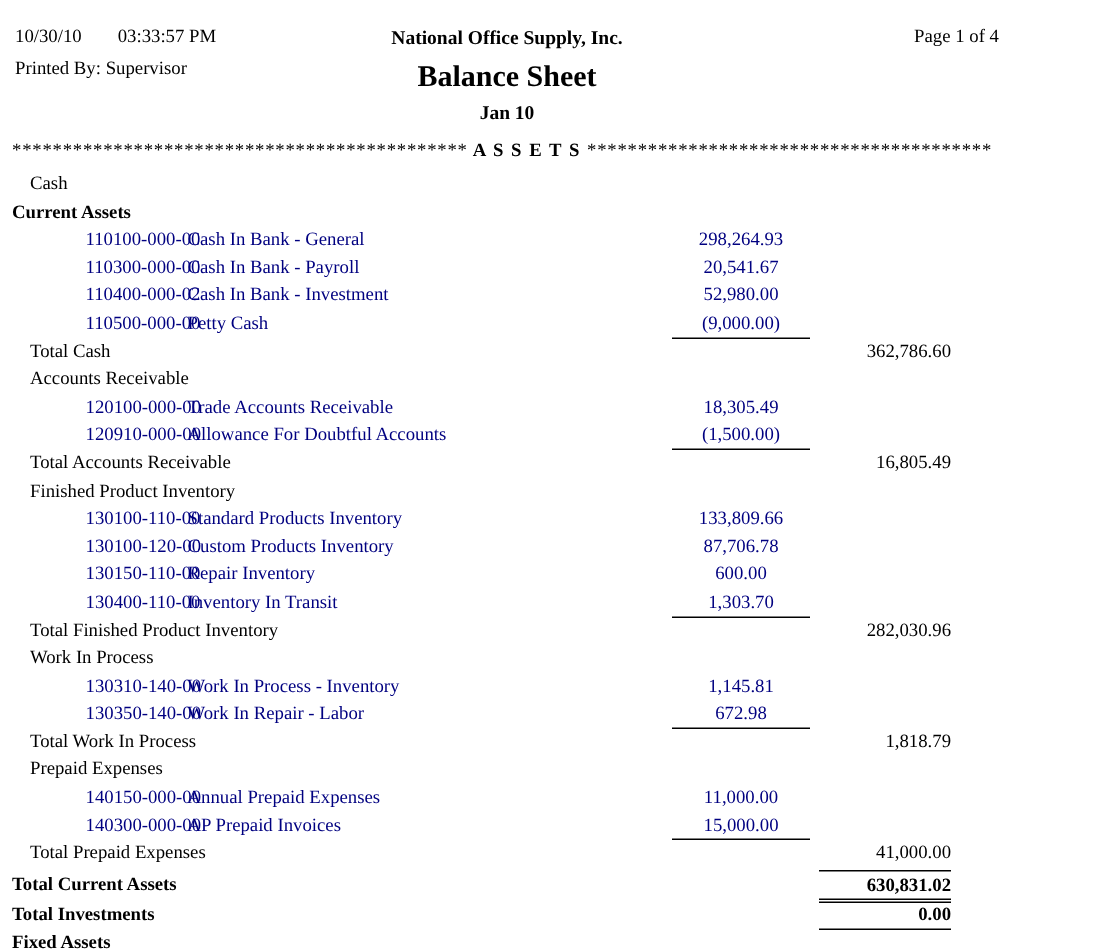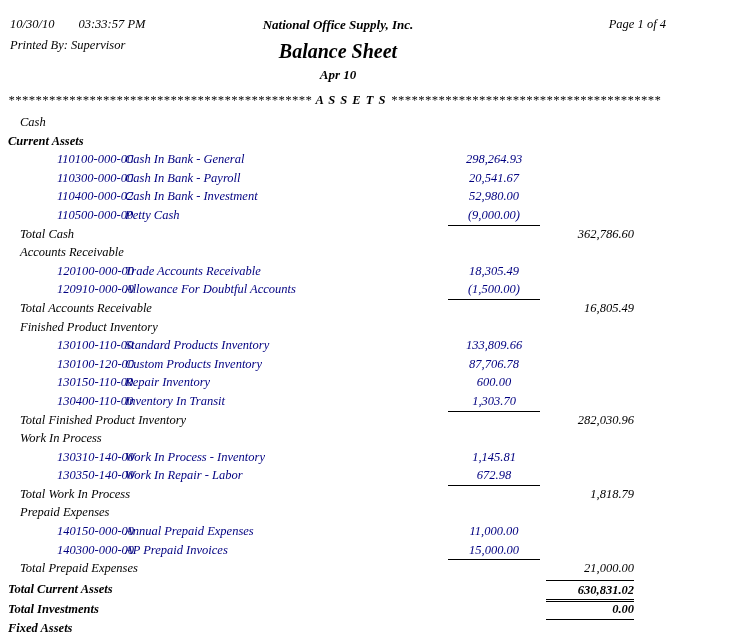--- a/index.html
+++ b/index.html
@@ -5,21 +5,20 @@
   * { margin:0; padding:0; box-sizing:border-box; }
   html,body { background:#ffffff; }
   .page {
     position:relative;
     width:676px; height:634px;
     background:var(--page-bg,#ffffff);
     font-family:"Liberation Serif","DejaVu Serif",serif;
     font-size:12.5px;
     color:var(--text-color,#000000);
     overflow:hidden;
-    font-style:italic;
   }
   
   .hdr-left { position:absolute; left:10px; top:17px; }
   .hdr-left .time { margin-left:24px; }
   .hdr-left .printedby { margin-top:6px; }
   .hdr-center { position:absolute; left:0; right:0; top:17px; text-align:center; }
   .hdr-center .company { font-weight:bold; font-size:13px; }
   .hdr-center .title { font-weight:bold; font-size:20px; margin-top:7px; }
   .hdr-center .period { font-weight:bold; font-size:13px; margin-top:4px; }
   .hdr-page { position:absolute; right:10px; top:17px; }
@@ -56,21 +55,21 @@
   <div class="hdr-left">
     <div>
       <span>10/30/10</span><span class="time">03:33:57 PM</span>
     </div>
     <div class="printedby">Printed By: Supervisor</div>
   </div>
 
   <div class="hdr-center">
     <div class="company">National Office Supply, Inc.</div>
     <div class="title">Balance Sheet</div>
-    <div class="period">Apr 10</div>
+    <div class="period">Jan 10</div>
   </div>
 
   <div class="hdr-page">Page 1 of  4</div>
 
   <div class="banner"><span>*********************************************</span><span class="banner-label"> A S S E T S </span><span>****************************************</span></div>
 
   <div class="rows">
       <div class="row subsection">
         <span class="label subsection-label">Cash</span>
       </div>
@@ -170,21 +169,21 @@
         <span class="name">Annual Prepaid Expenses</span>
         <span class="amt">11,000.00</span>
       </div>
       <div class="row account">
         <span class="num">140300-000-00</span>
         <span class="name">AP Prepaid Invoices</span>
         <span class="amt u">15,000.00</span>
       </div>
       <div class="row total">
         <span class="label total-label">Total Prepaid Expenses</span>
-        <span class="tamt">21,000.00</span>
+        <span class="tamt">41,000.00</span>
       </div>
       <div class="row grand">
         <span class="label grand-label">Total Current Assets</span>
         <span class="tamt bold topline dblbottom">630,831.02</span>
       </div>
       <div class="row grand">
         <span class="label grand-label">Total Investments</span>
         <span class="tamt bold singlebottom">0.00</span>
       </div>
       <div class="row section">

